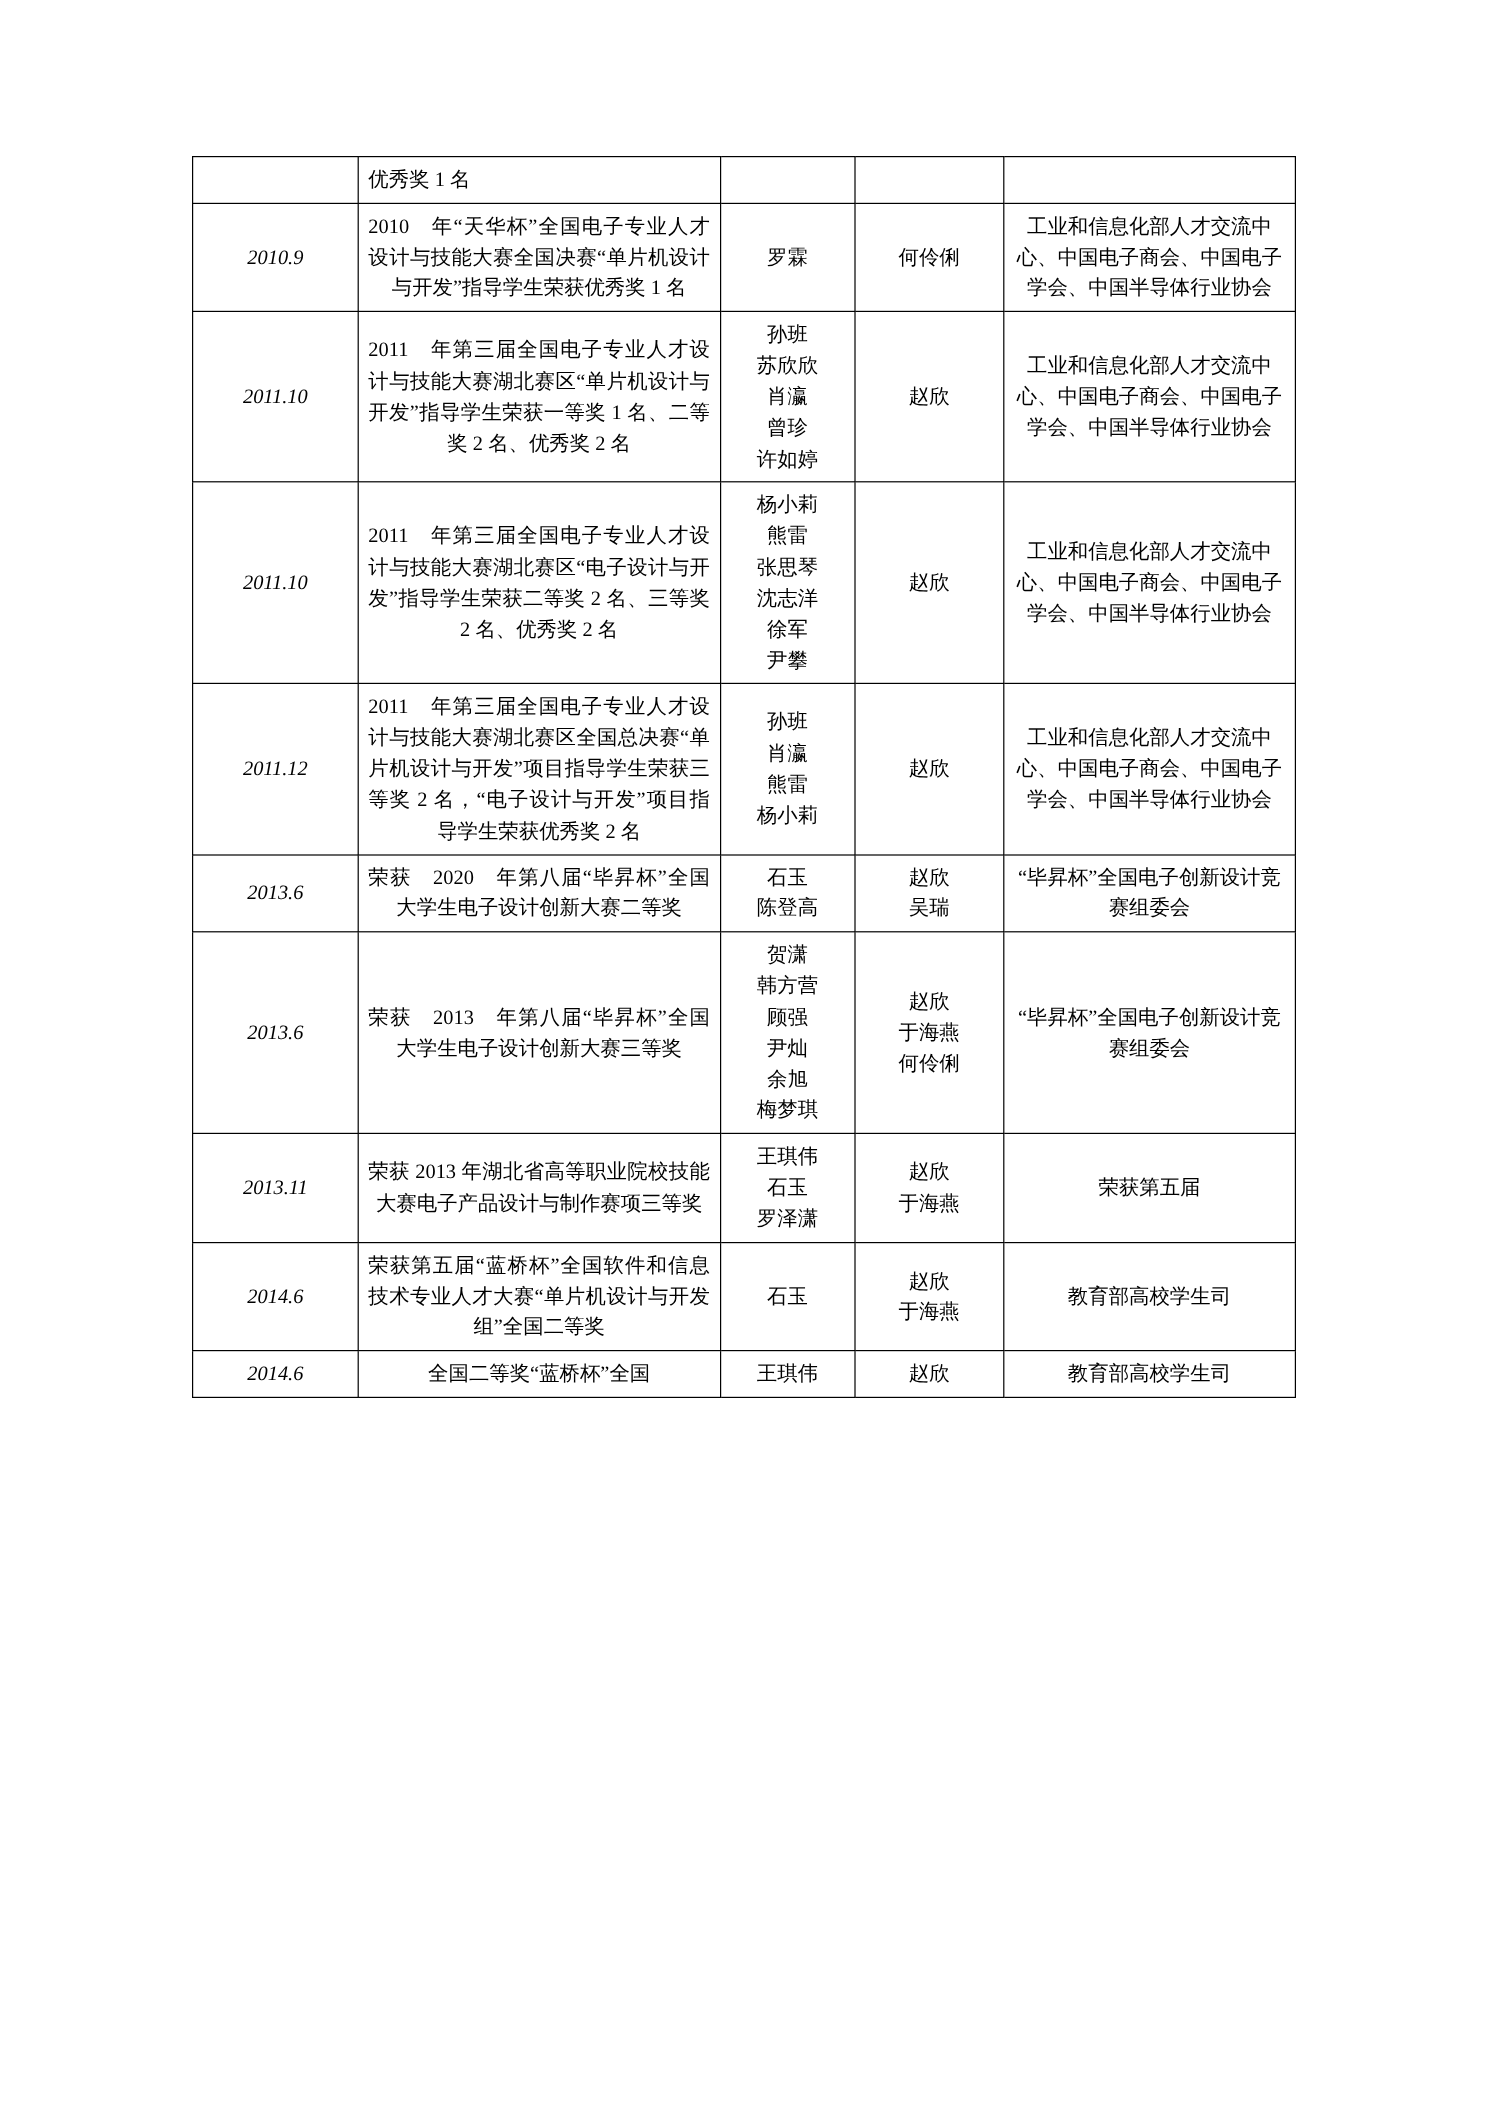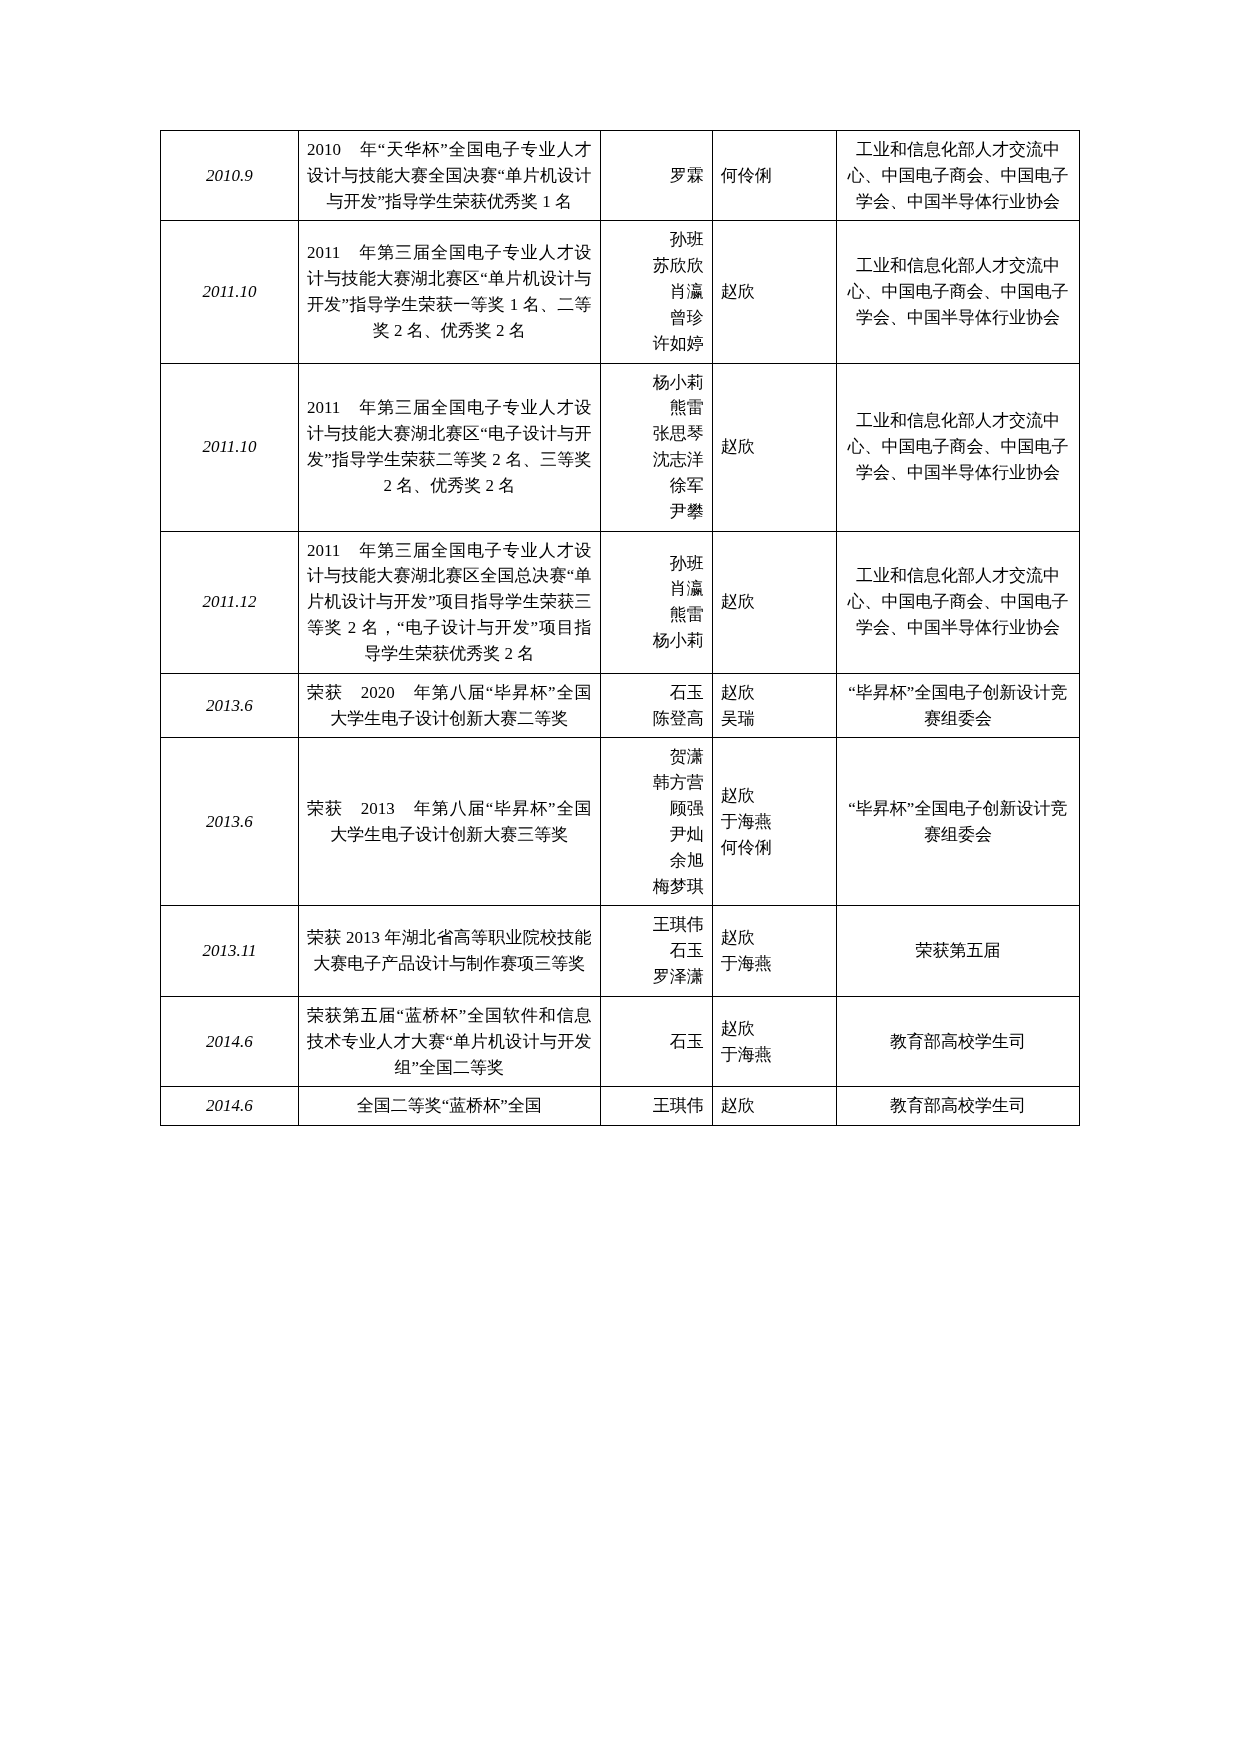--- a/index.html
+++ b/index.html
@@ -40,40 +40,47 @@
   }
   col.c-date   { width: 118px; }
   col.c-desc   { width: 258px; }
   col.c-stu    { width: 96px; }
   col.c-teach  { width: 106px; }
   col.c-org    { width: 208px; }
 
   td.date   { text-align: center; font-style: italic; }
   td.desc   { text-align: justify; text-align-last: center; }
   td.desc.first-row { text-align: left; text-align-last: left; }
-  td.stu    { text-align: right; }
-  td.teach  { text-align: left; }
+  td.stu    { text-align: center; }
+  td.teach  { text-align: center; }
   td.org    { text-align: center; }
 
   .multi { white-space: pre-line; }
 </style>
 </head>
 <body>
 
 <div class="page">
   <table class="doc-table">
     <colgroup>
       <col class="c-date">
       <col class="c-desc">
       <col class="c-stu">
       <col class="c-teach">
       <col class="c-org">
     </colgroup>
     <tbody>
 
+      <tr>
+        <td class="date"></td>
+        <td class="desc first-row">优秀奖 1 名</td>
+        <td class="stu multi"></td>
+        <td class="teach multi"></td>
+        <td class="org"></td>
+      </tr>
 
       <tr>
         <td class="date">2010.9</td>
         <td class="desc">2010　年“天华杯”全国电子专业人才设计与技能大赛全国决赛“单片机设计与开发”指导学生荣获优秀奖 1 名</td>
         <td class="stu multi">罗霖</td>
         <td class="teach multi">何伶俐</td>
         <td class="org">工业和信息化部人才交流中心、中国电子商会、中国电子学会、中国半导体行业协会</td>
       </tr>
 
       <tr>

